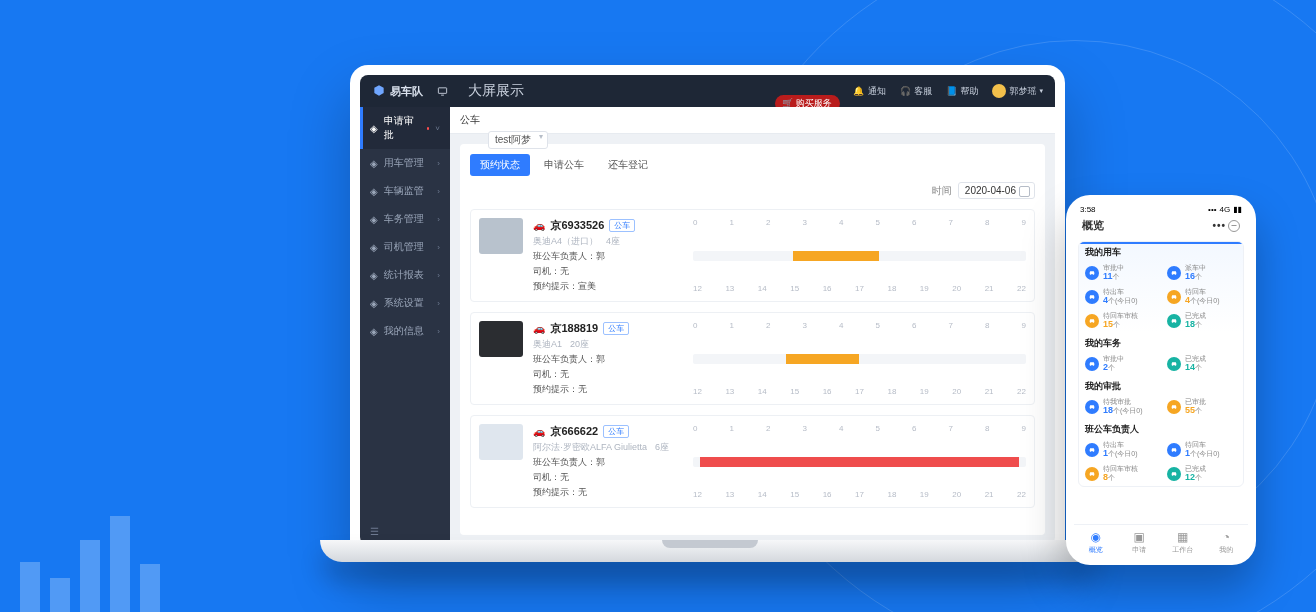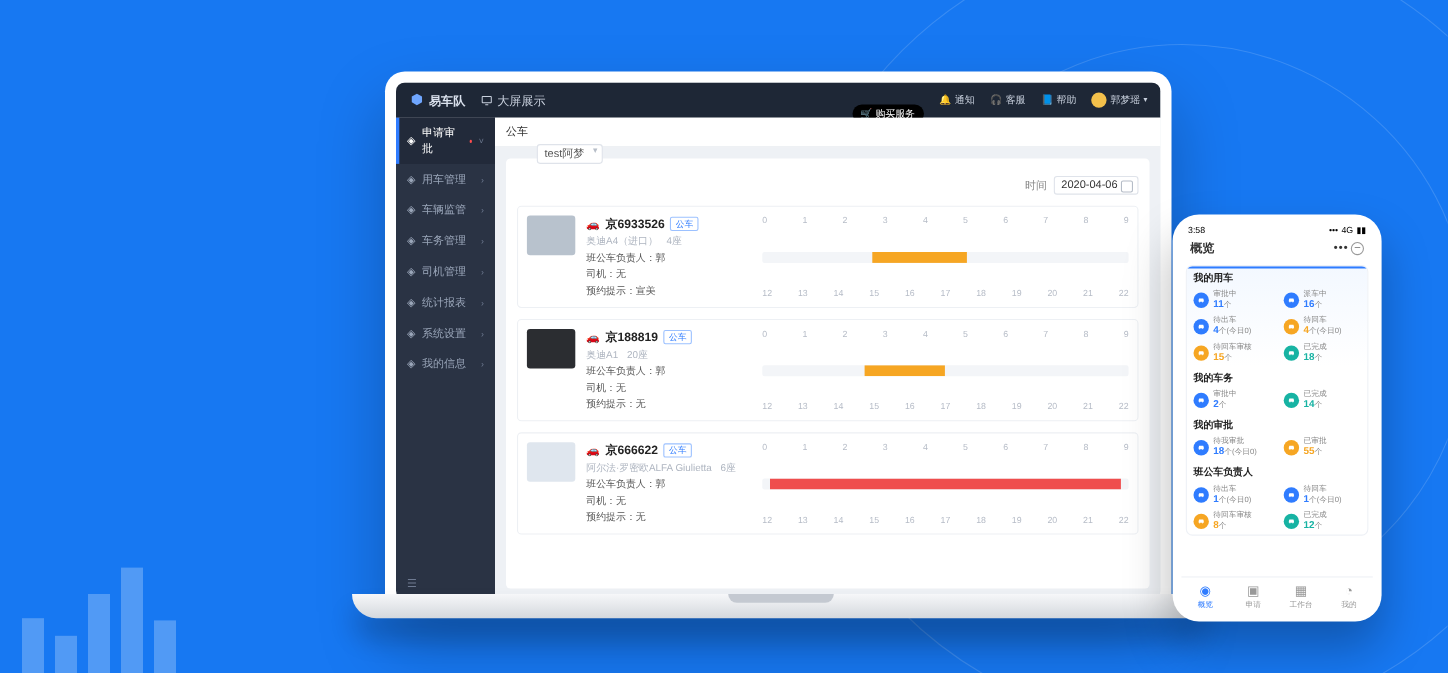--- a/index.html
+++ b/index.html
@@ -8,23 +8,23 @@
   .bg-bars{position:absolute;left:20px;bottom:0;display:flex;align-items:flex-end;gap:10px;}
   .bg-bars div{width:20px;background:rgba(255,255,255,0.25);}
   
   .laptop{position:absolute;left:350px;top:65px;width:715px;height:490px;background:#fff;border-radius:18px 18px 6px 6px;box-shadow:0 30px 60px rgba(0,0,0,0.25);overflow:hidden;}
   .laptop-base{position:absolute;left:320px;top:540px;width:780px;height:22px;background:linear-gradient(#f6f7f9,#d4d8dd);border-radius:0 0 30px 30px;box-shadow:0 18px 24px rgba(0,0,0,0.2);}
   .laptop-base:before{content:"";position:absolute;left:50%;top:0;transform:translateX(-50%);width:96px;height:8px;background:#c4c9d1;border-radius:0 0 10px 10px;}
   .app{position:absolute;inset:10px;background:#eef1f5;border-radius:8px;overflow:hidden;font-size:10px;color:#333;}
   .topbar{height:32px;background:#1e2736;display:flex;align-items:center;color:#dbe2ee;padding:0 12px;gap:14px;}
   .logo{display:flex;align-items:center;gap:4px;font-size:11px;font-weight:600;}
   .logo svg{width:14px;height:14px;}
-  .top-link{display:flex;align-items:center;gap:4px;font-size:11px;color:#c9d1de;}
+  .top-link{display:flex;align-items:center;gap:20px;font-size:14px;color:#c9d1de;}
   .top-spacer{flex:1;}
-  .pill{background:#000000;color:#fff;border-radius:10px;padding:2px 8px;font-size:9px;margin-top:24px;}
+  .pill{background:#b91c1c;color:#fff;border-radius:10px;padding:2px 8px;font-size:9px;margin-top:24px;}
   .top-ico{display:flex;align-items:center;gap:3px;font-size:9px;color:#c9d1de;}
   .avatar{width:14px;height:14px;border-radius:50%;background:#f3c04b;display:inline-block;}
   .body{display:flex;height:calc(100% - 32px);}
   .sidebar{width:90px;background:#2a3344;color:#9aa6b9;display:flex;flex-direction:column;}
   .side-item{display:flex;align-items:center;gap:6px;padding:7px 10px;font-size:10px;position:relative;cursor:pointer;}
   .side-item.active{background:#222a3a;color:#fff;}
   .side-item.active:before{content:"";position:absolute;left:0;top:0;bottom:0;width:3px;background:#2f7cff;}
   .side-item .dot{width:3px;height:3px;background:#ff4d4f;border-radius:50%;margin-left:auto;}
   .side-item .chev{margin-left:auto;font-size:8px;color:#6e7a91;}
   .side-collapse{margin-top:auto;padding:8px 10px;color:#6e7a91;}
@@ -177,20 +177,25 @@
             <span class="chev">›</span>
           </div>
           <div class="side-collapse">☰</div>
         </div>
       <div class="main">
         <div class="breadcrumb">
           <span>公车</span>
           <span class="sel">test阿梦</span>
         </div>
         <div class="panel">
+          <div class="tabs" id="tabs">
+              <div class="tab active">预约状态</div>
+              <div class="tab">申请公车</div>
+              <div class="tab">还车登记</div>
+            </div>
           <div class="date-row">
             <span>时间</span>
             <span class="date-input">2020-04-06</span>
           </div>
           <div id="cards">
               <div class="card">
                 <div class="thumb" style="background-color:#b8c2cd"></div>
                 <div class="carinfo">
                   <div class="plate-row">
                     <span class="car-ico">🚗</span>

